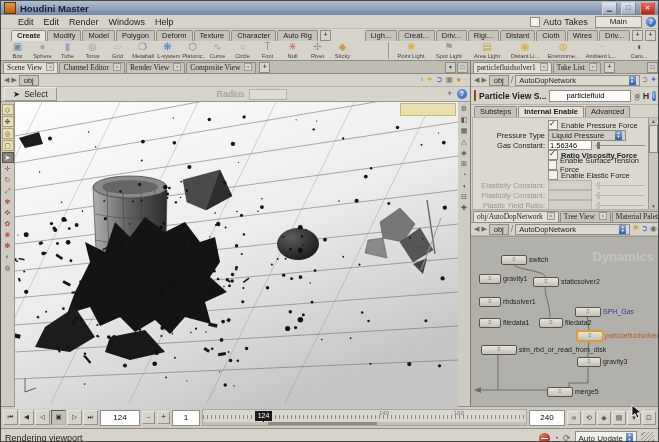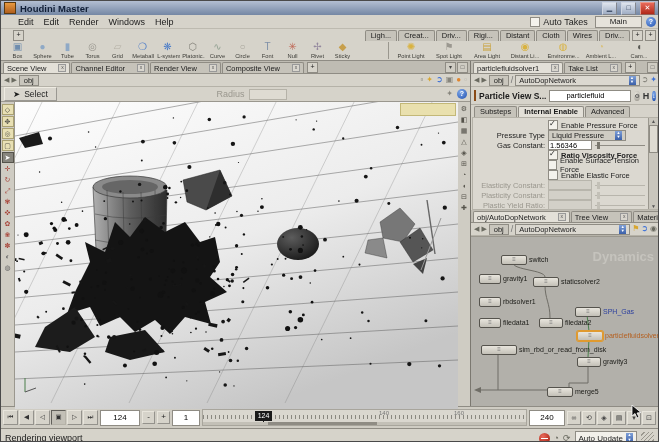--- a/index.html
+++ b/index.html
@@ -28,21 +28,21 @@
   .tool{width:25px;text-align:center;overflow:hidden;}
   .tool .glyph{font-size:10px;line-height:11px;height:11px;}
   .tool .tlabel{font-size:7px;line-height:7px;color:#3a3a35;white-space:nowrap;transform:scale(.82);transform-origin:center;}
   .tool-r{width:38px;}
   .vsep{width:1px;background:#9a978e;height:17px;margin:1px 3px;}
   
   #main{display:flex;height:345px;}
   #left-pane{width:470px;display:flex;flex-direction:column;border-right:1px solid #7b7870;box-sizing:border-box;}
   #right-pane{width:189px;display:flex;flex-direction:column;background:#d6d3ca;box-sizing:border-box;}
   .pane-tabbar{display:flex;align-items:flex-end;background:#bfbcb3;border-bottom:1px solid #8f8c84;height:12px;padding:0 2px;gap:1px;}
-  .ptab{display:flex;align-items:center;gap:12px;padding:0 3px;font-size:7.5px;height:10px;border:1px solid #8f8c84;border-bottom:none;background:#c6c3ba;border-radius:2px 2px 0 0;white-space:nowrap;overflow:hidden;}
+  .ptab{display:flex;gap:4px;padding:0 3px;font-size:7.5px;height:10px;border:1px solid #8f8c84;border-bottom:none;background:#c6c3ba;border-radius:2px 2px 0 0;white-space:nowrap;overflow:hidden;font-family:Liberation Serif, serif;}
   .ptab .x{width:6px;height:6px;border:1px solid #999;font-size:5px;line-height:5px;text-align:center;background:#d9d6ce;color:#555;}
   #scene-tabs div:nth-of-type(1),#param-tabs div:nth-of-type(1),#net-tabs div:nth-of-type(1){background:#e3e0d8;}
   .tabspacer{flex:1;}
   .tinybtn{width:9px;height:9px;border:1px solid #8f8c84;background:#cfccc3;font-size:6px;line-height:8px;text-align:center;color:#444;}
   .navbar{display:flex;align-items:center;gap:2px;height:12px;background:#d6d3ca;border-bottom:1px solid #b5b2a8;padding:0 3px;}
   .navarrow{font-size:7px;color:#6a6a60;line-height:10px;}
   .pathchip{border:1px solid #8f8c84;background:#c9c6bd;padding:0 4px;height:9px;line-height:9px;font-size:7.5px;display:flex;align-items:center;gap:2px;}
   .dropchip{border:1px solid #8f8c84;background:#dbd8d0;height:9px;line-height:9px;font-size:7.5px;padding:0 3px;display:flex;align-items:center;gap:3px;}
   .spin{width:7px;height:9px;background:linear-gradient(#7fa0d8,#3a5fa8);color:#fff;font-size:4px;line-height:4.5px;text-align:center;}
   .sicon{font-size:8px;line-height:10px;}
@@ -141,20 +141,31 @@
     <span class="menu-item">Windows</span>
     <span class="menu-item">Help</span>
     <span class="mspacer"></span>
     <span class="cb"></span>
     <span style="margin:0 3px">Auto Takes</span>
     <span class="takechip">Main</span>
     <span class="bluehelp">?</span>
   </div>
 
   <div class="shelftabs">
+    <div class="stgroup" id="shelf-left-tabs">
+
+    <div class="stab">Create</div>
+        <div class="stab">Modify</div>
+        <div class="stab">Model</div>
+        <div class="stab">Polygon</div>
+        <div class="stab">Deform</div>
+        <div class="stab">Texture</div>
+        <div class="stab">Character</div>
+        <div class="stab">Auto Rig</div>
+      </div>
     <div class="plusbtn">+</div>
     <span class="mspacer"></span>
     <div class="stgroup" id="shelf-right-tabs">
 
     <div class="stab">Ligh...</div>
         <div class="stab">Creat...</div>
         <div class="stab">Driv...</div>
         <div class="stab">Rigi...</div>
         <div class="stab">Distant</div>
         <div class="stab">Cloth</div>

